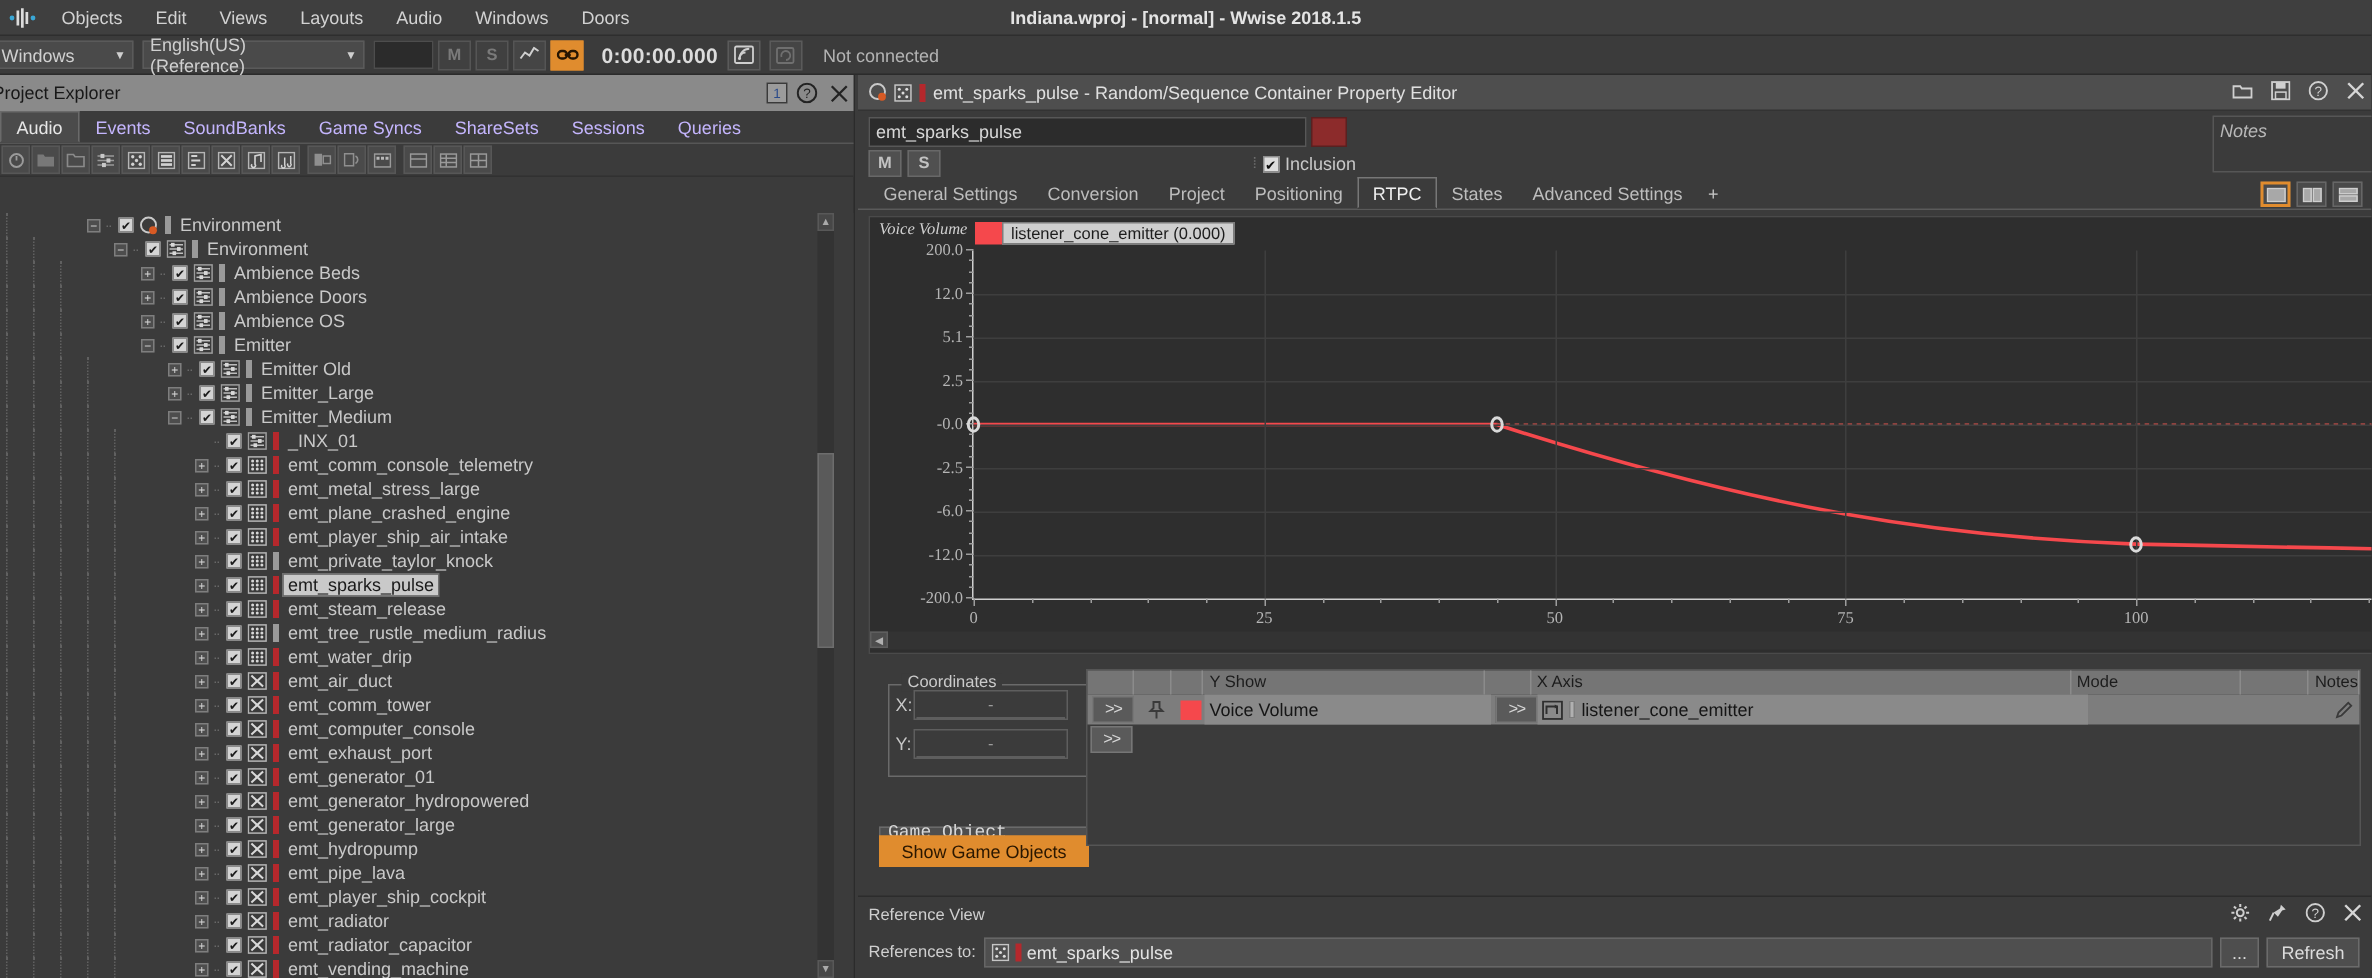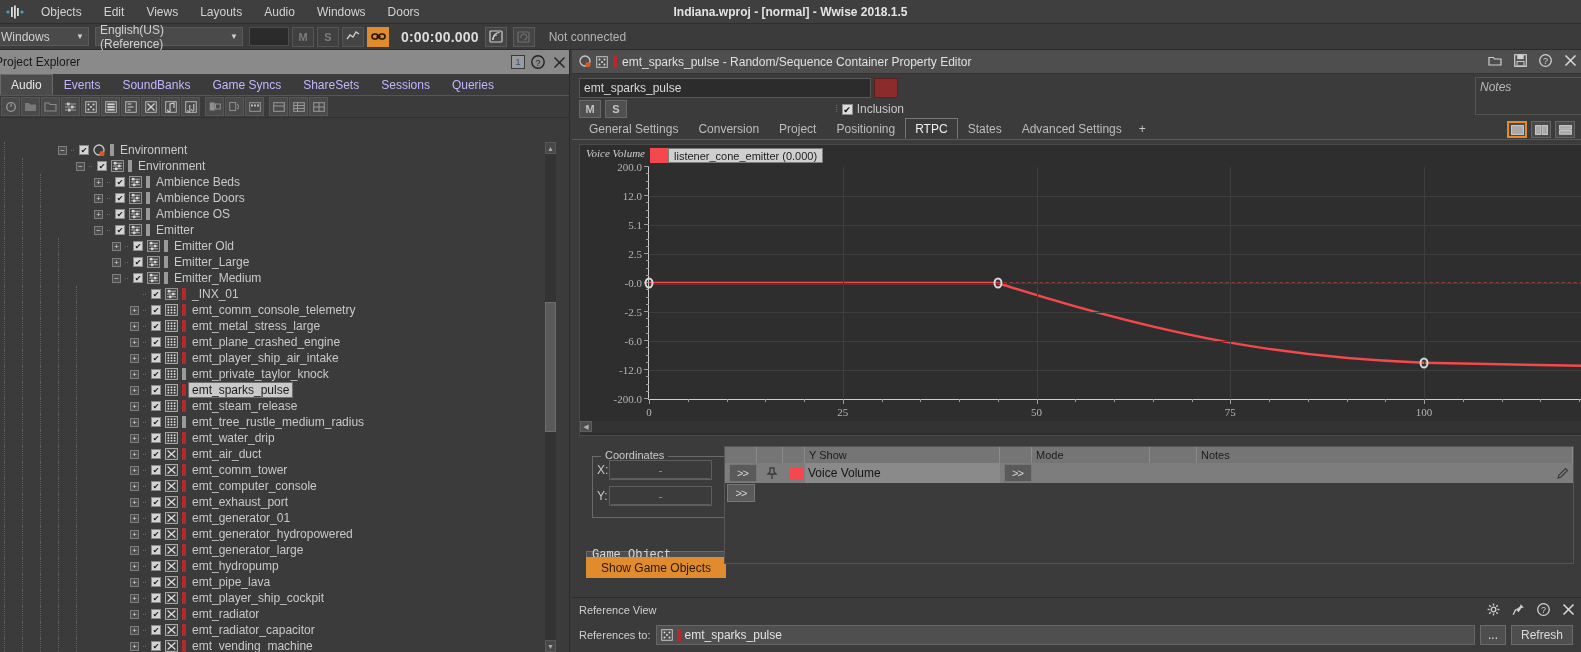--- a/index.html
+++ b/index.html
@@ -1348,40 +1348,52 @@
         <div class="btnGrey" style="top:477px;font-family:Liberation Mono, monospace;">Game Object Explorer...</div>
         <div class="btnOrange" style="top:483px;">Show Game Objects</div>
 
         <div class="rtpcTable">
           <div class="rtHead">
             <div class="c" style="width:32px;"></div>
             <div class="c" style="width:26px;"></div>
             <div class="c" style="width:22px;"></div>
             <div class="c" style="width:195px;">Y Show</div>
             <div class="c" style="width:32px;"></div>
+            <div class="c" style="width:375px;">X Axis</div>
             <div class="c" style="width:118px;">Mode</div>
             <div class="c" style="width:47px;"></div>
             <div class="c" style="flex:1;">Notes</div>
           </div>
           <div class="rtRow">
             <div class="cell" style="width:32px;justify-content:center;">
               <div class="arrBtn">&gt;&gt;</div>
             </div>
             <div class="cell" style="width:26px;justify-content:center;">
               <svg width="12" height="13" viewBox="0 0 12 13">
                   <path d="M4 1h4v4l2 2H2l2-2z" fill="none" stroke="#3a3a3a" stroke-width="1.3"></path>
                   <line x1="6" y1="7" x2="6" y2="12" stroke="#3a3a3a" stroke-width="1.3"></line>
                 </svg>
             </div>
             <div class="cell" style="width:22px;justify-content:center;">
               <div style="width:14px;height:13px;background:#f5484c;"></div>
             </div>
             <div class="cell yName" style="width:195px;">Voice Volume</div>
             <div class="cell" style="width:32px;justify-content:center;">
               <div class="arrBtn">&gt;&gt;</div>
+            </div>
+            <div class="cell yName" style="width:375px;gap:4px;">
+              <span style="display:flex;">
+                <svg width="14" height="13" viewBox="0 0 14 13">
+                    <rect x="0.7" y="0.7" width="12.6" height="11.6" fill="none" stroke="#2e2e2e" stroke-width="1.2"></rect>
+                    <path d="M3 9 L3 4 L10 4 L10 9" fill="none" stroke="#2e2e2e" stroke-width="1.3"></path>
+                    <path d="M8.5 2.6 L10.6 4 L8.5 5.4" fill="#2e2e2e"></path>
+                  </svg>
+              </span>
+              <span style="display:inline-block;width:4px;height:12px;background:#b0b0b0;border:1px solid #7d7d7d;"></span>
+              <span>listener_cone_emitter</span>
             </div>
             <div class="cell" style="width:118px;"></div>
             <div class="cell" style="width:47px;"></div>
             <div class="cell" style="flex:1;justify-content:flex-end;padding-right:4px;">
               <svg width="13" height="13" viewBox="0 0 13 13">
                   <path d="M2 11 L3 8 L9.5 1.5 L11.5 3.5 L5 10z" fill="none" stroke="#3a3a3a" stroke-width="1.2"></path>
                 </svg>
             </div>
           </div>
           <div class="rtRow2">

